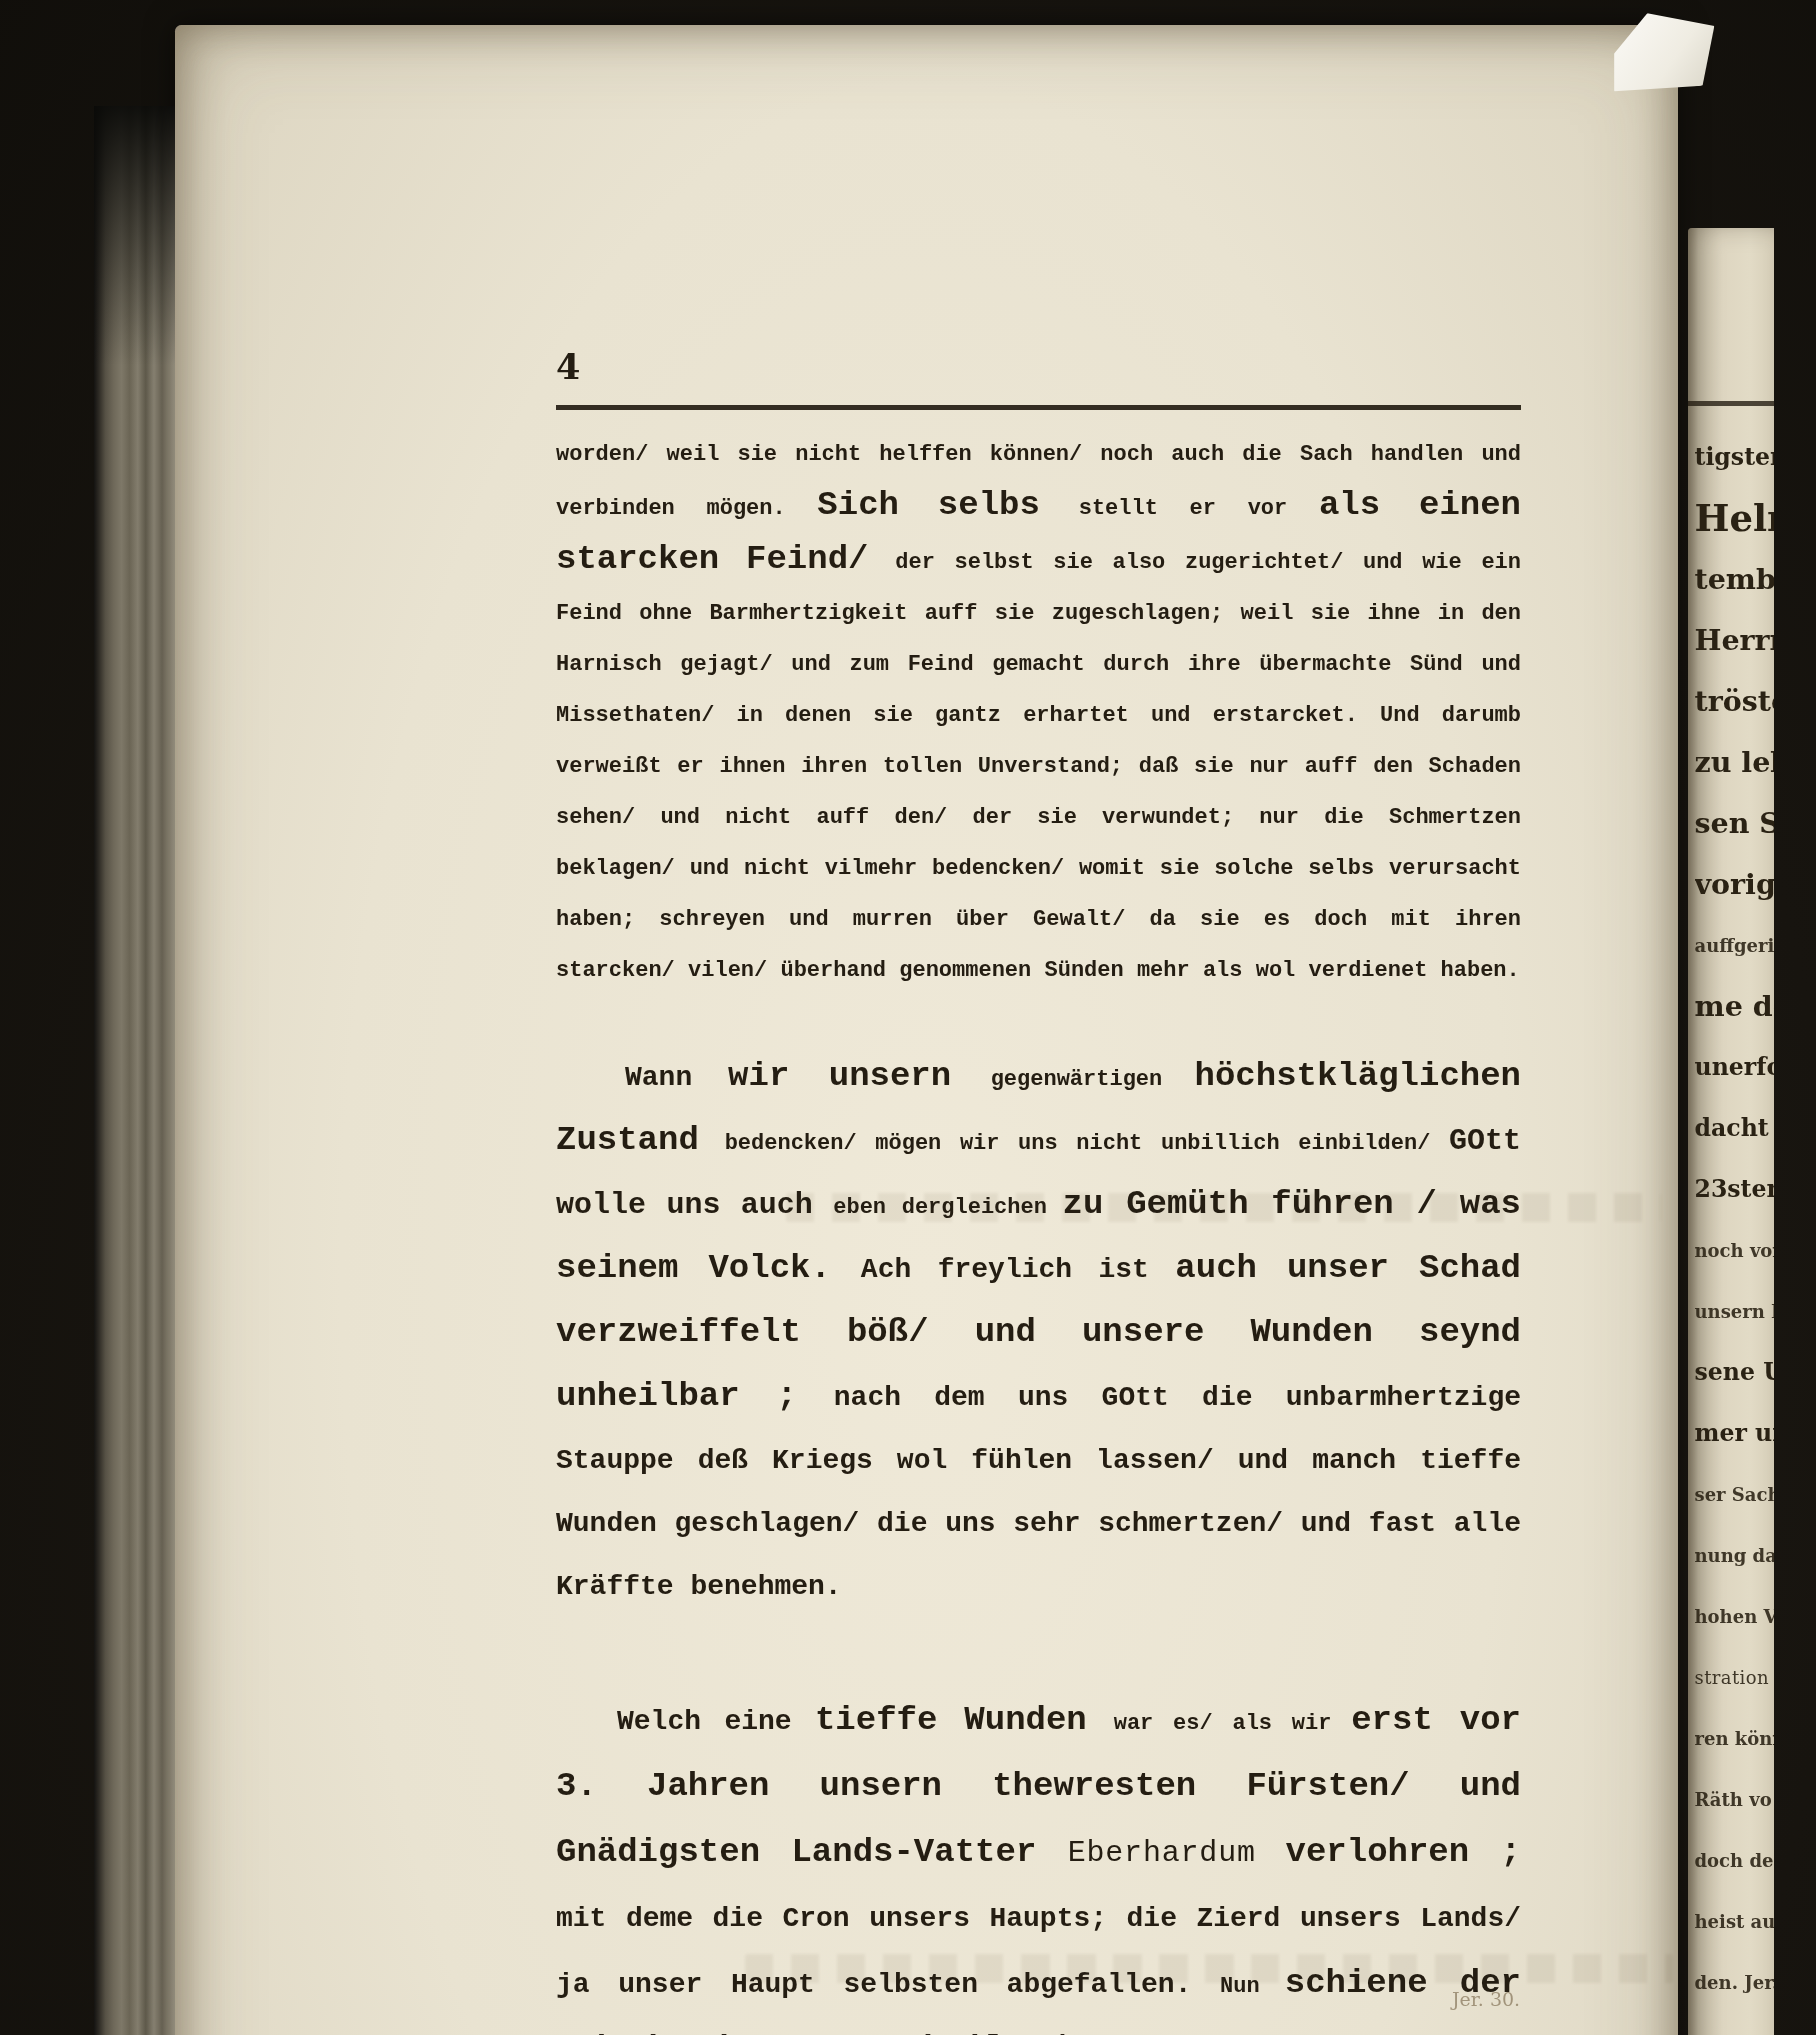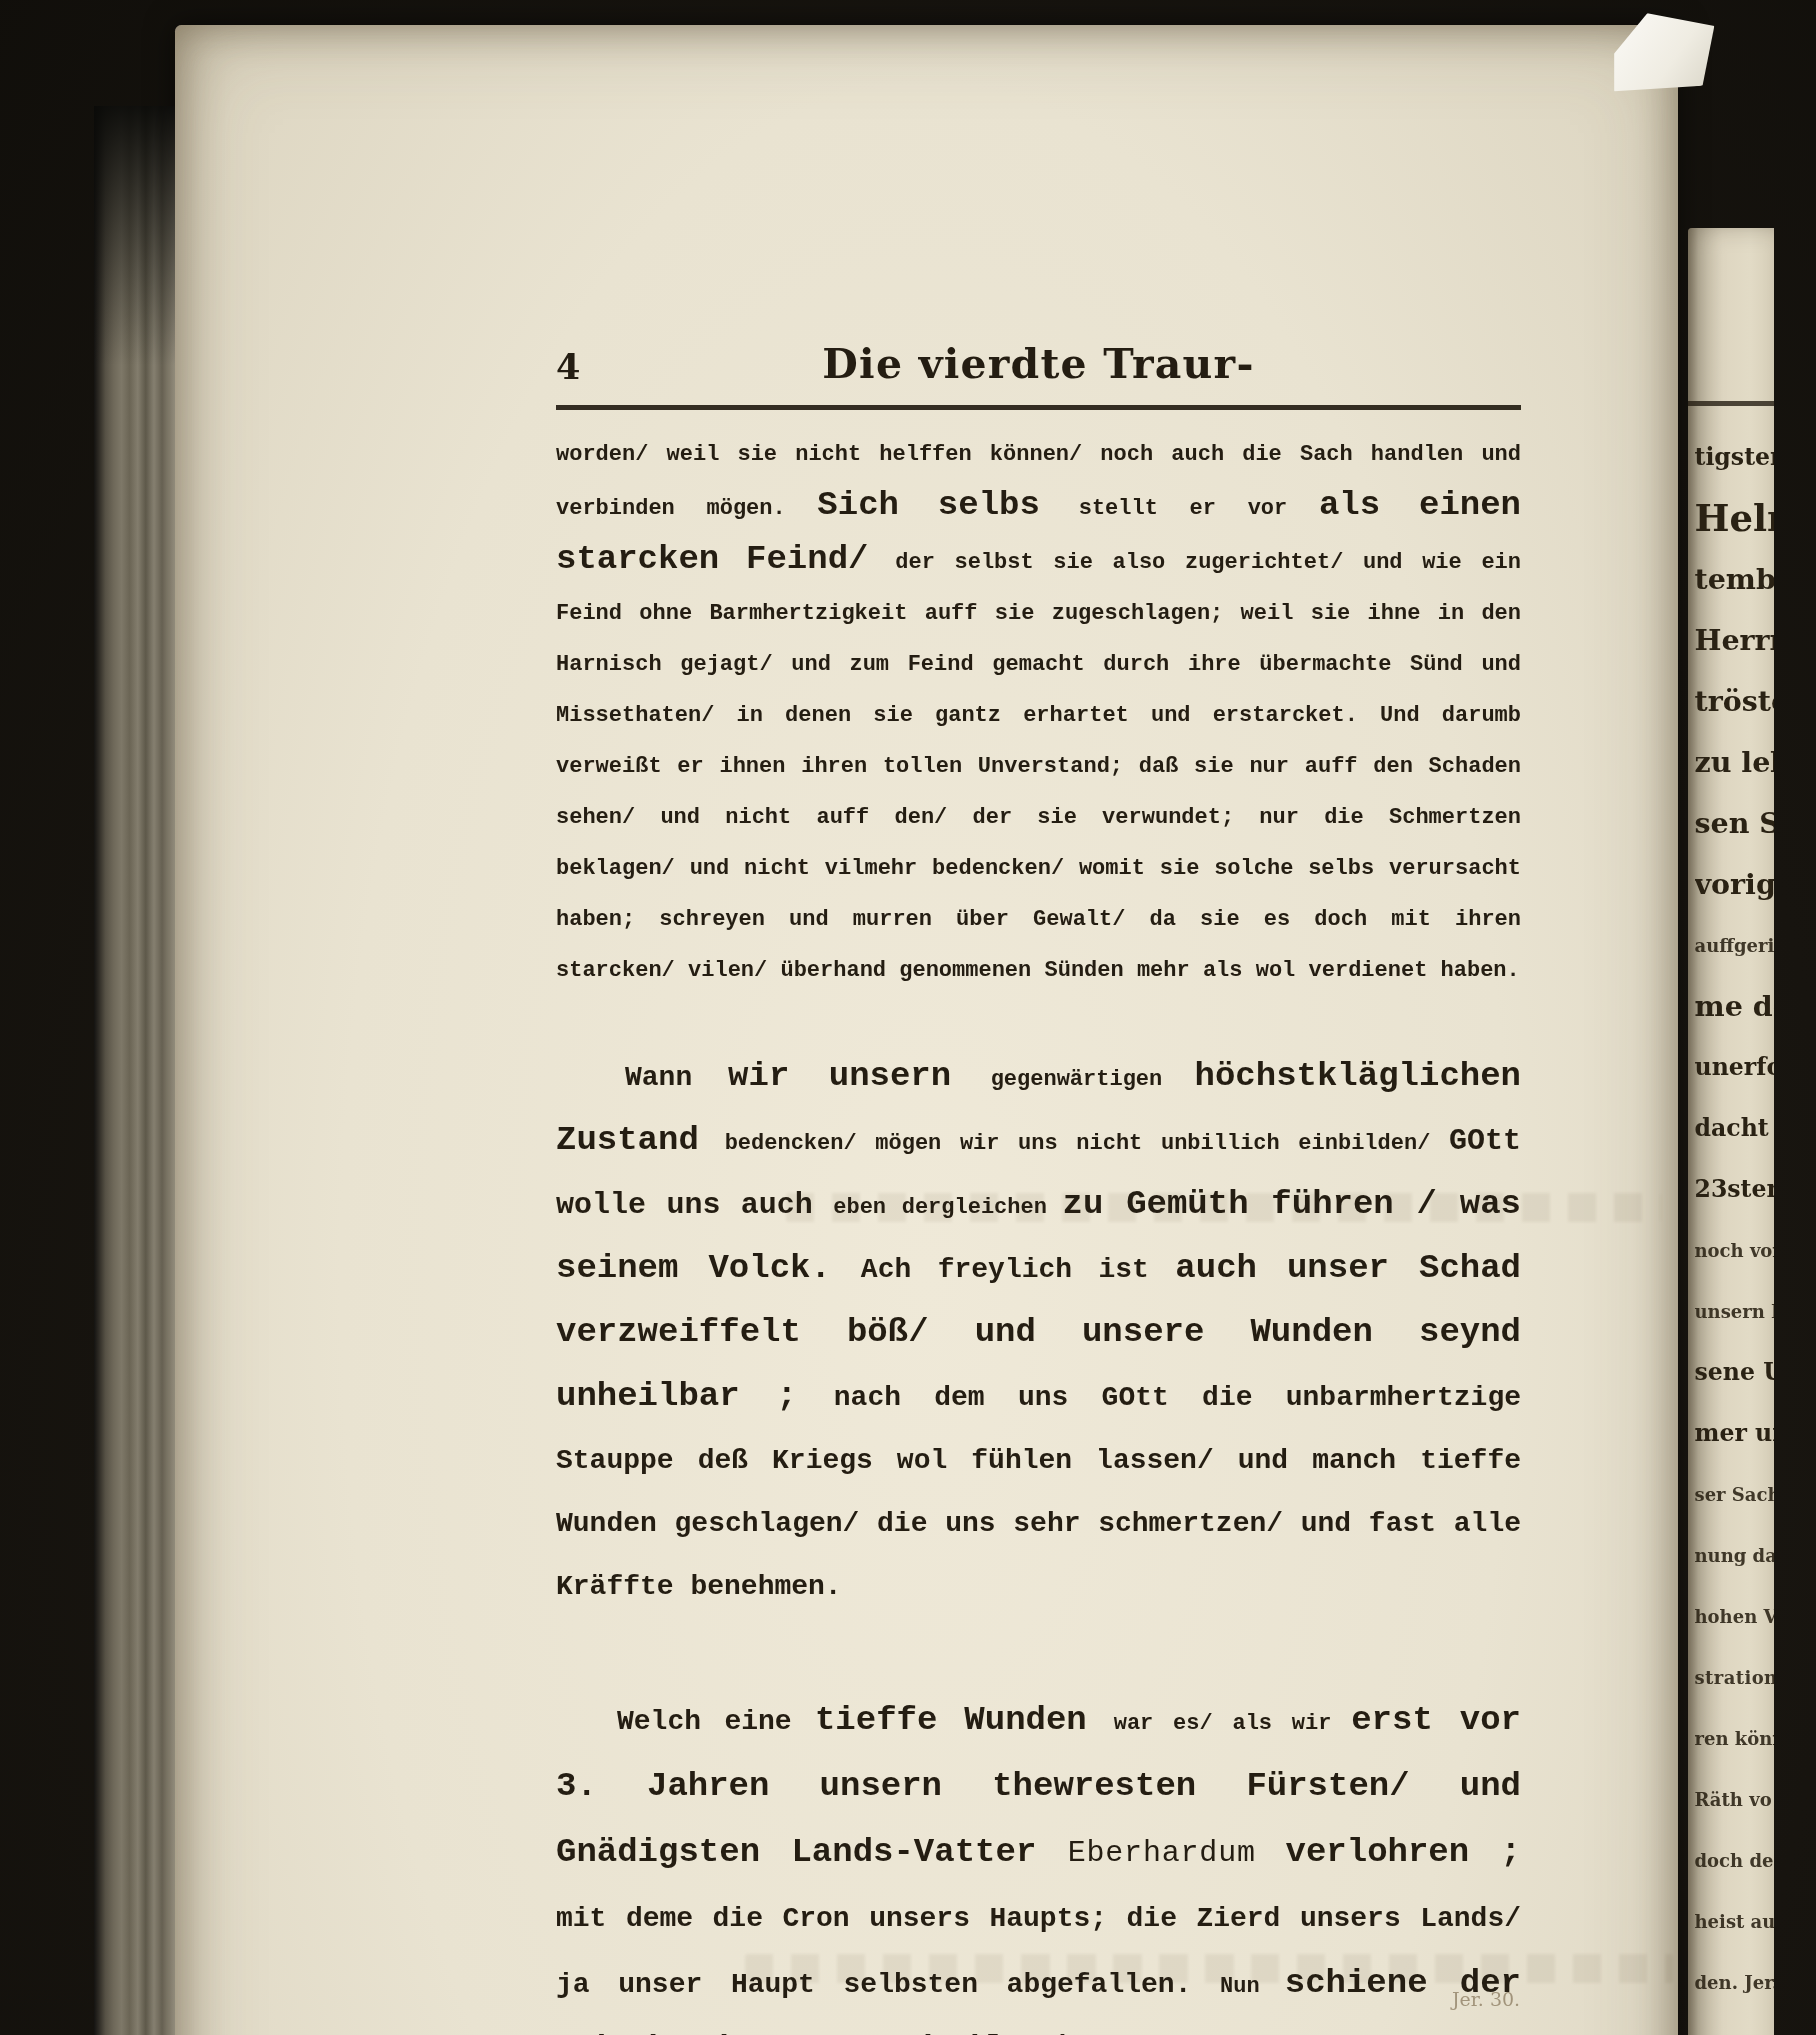--- a/index.html
+++ b/index.html
@@ -75,21 +75,21 @@
     position:absolute;left:1688px;top:228px;width:86px;height:2573px;
     overflow:hidden;border-radius:4.1px 0 0 4.1px;
     background:linear-gradient(90deg,#9d947e 0%, #c9c1ab 12%, #ded6c1 40%, #e2dbc6 72%, #d6ceb8 100%);
     box-shadow:inset 14px 0 28.5px -9px rgba(40,30,15,.5);
     color:#2a2214;
   }
   .frag-rule{position:absolute;top:173px;left:0;width:100%;height:4.9px;background:#241d12;opacity:.8;}
   .frags{position:absolute;top:199px;left:6.5px;right:0;}
   .frag{height:61px;line-height:61px;white-space:nowrap;overflow:hidden;font-weight:700;}
   .frag-s    {font-size:18px;opacity:.88;}
-  .frag-s-rom{font-size:18px;font-weight:700;opacity:.88;letter-spacing:0.4px;}
+  .frag-s-rom{font-size:18px;font-weight:400;opacity:.88;letter-spacing:0.4px;}
   .frag-m    {font-size:23.6px;}
   .frag-l    {font-size:28.5px;}
   .frag-xl   {font-size:37px;}
 
   
   .paper-fold{
     position:absolute;left:1608px;top:10.6px;width:110px;height:81px;
     background:linear-gradient(135deg,#fcfbf8 0%,#efece2 60%,#d8d4c6 100%);
     clip-path:polygon(6% 42%, 42% 0, 100% 30%, 80% 100%, 0 88%);
     transform:rotate(-10deg);
@@ -103,21 +103,20 @@
 
   <div class="left-edges"></div>
 
   <div class="main-page">
     <div class="st st1"></div>
     <div class="st st2"></div>
 
     <div class="text-area">
       <div class="header-row">
         <span class="pagenum">4</span>
-        <span class="running-header">Die vierdte Traur-</span>
       </div>
       <div class="rule"></div>
 
       <div class="paras">
           <p><span class="run-n">worden/ weil sie nicht helffen können/ noch auch die Sach handlen und verbinden mögen. </span><span class="run-xl">Sich selbs </span><span class="run-n">stellt er vor </span><span class="run-xl">als einen starcken Feind/ </span><span class="run-n">der selbst sie also zugerichtet/ und wie ein Feind ohne Barmhertzigkeit auff sie zugeschlagen; weil sie ihne in den Harnisch gejagt/ und zum Feind gemacht durch ihre übermachte Sünd und Missethaten/ in denen sie gantz erhartet und erstarcket. Und darumb verweißt er ihnen ihren tollen Unverstand; daß sie nur auff den Schaden sehen/ und nicht auff den/ der sie verwundet; nur die Schmertzen beklagen/ und nicht vilmehr bedencken/ womit sie solche selbs verursacht haben; schreyen und murren über Gewalt/ da sie es doch mit ihren starcken/ vilen/ überhand genommenen Sünden mehr als wol verdienet haben.</span></p>
           <p><span class="run-m">Wann </span><span class="run-xl">wir unsern </span><span class="run-n">gegenwärtigen </span><span class="run-xl">höchstkläglichen Zustand </span><span class="run-n">bedencken/ mögen wir uns nicht unbillich einbilden/ </span><span class="run-lg">GOtt wolle uns auch </span><span class="run-n">eben dergleichen </span><span class="run-xl">zu Gemüth führen / was seinem Volck. </span><span class="run-m">Ach freylich ist </span><span class="run-xl">auch unser Schad verzweiffelt böß/ und unsere Wunden seynd unheilbar ; </span><span class="run-m">nach dem uns GOtt die unbarmhertzige Stauppe deß Kriegs wol fühlen lassen/ und manch tieffe Wunden geschlagen/ die uns sehr schmertzen/ und fast alle Kräffte benehmen.</span></p>
           <p><span class="run-m">Welch eine </span><span class="run-xl">tieffe Wunden </span><span class="run-n">war es/ als wir </span><span class="run-xl">erst vor 3. Jahren unsern thewresten Fürsten/ und Gnädigsten Lands-Vatter </span><span class="run-rom">Eberhardum </span><span class="run-xl">verlohren ; </span><span class="run-m">mit deme die Cron unsers Haupts; die Zierd unsers Lands/ ja unser Haupt selbsten abgefallen. </span><span class="run-n">Nun </span><span class="run-xl">schiene der Schad umb etwas geheilet/ </span></p>
         </div>
 
       <span class="margin-note">Jer. 30.</span>

